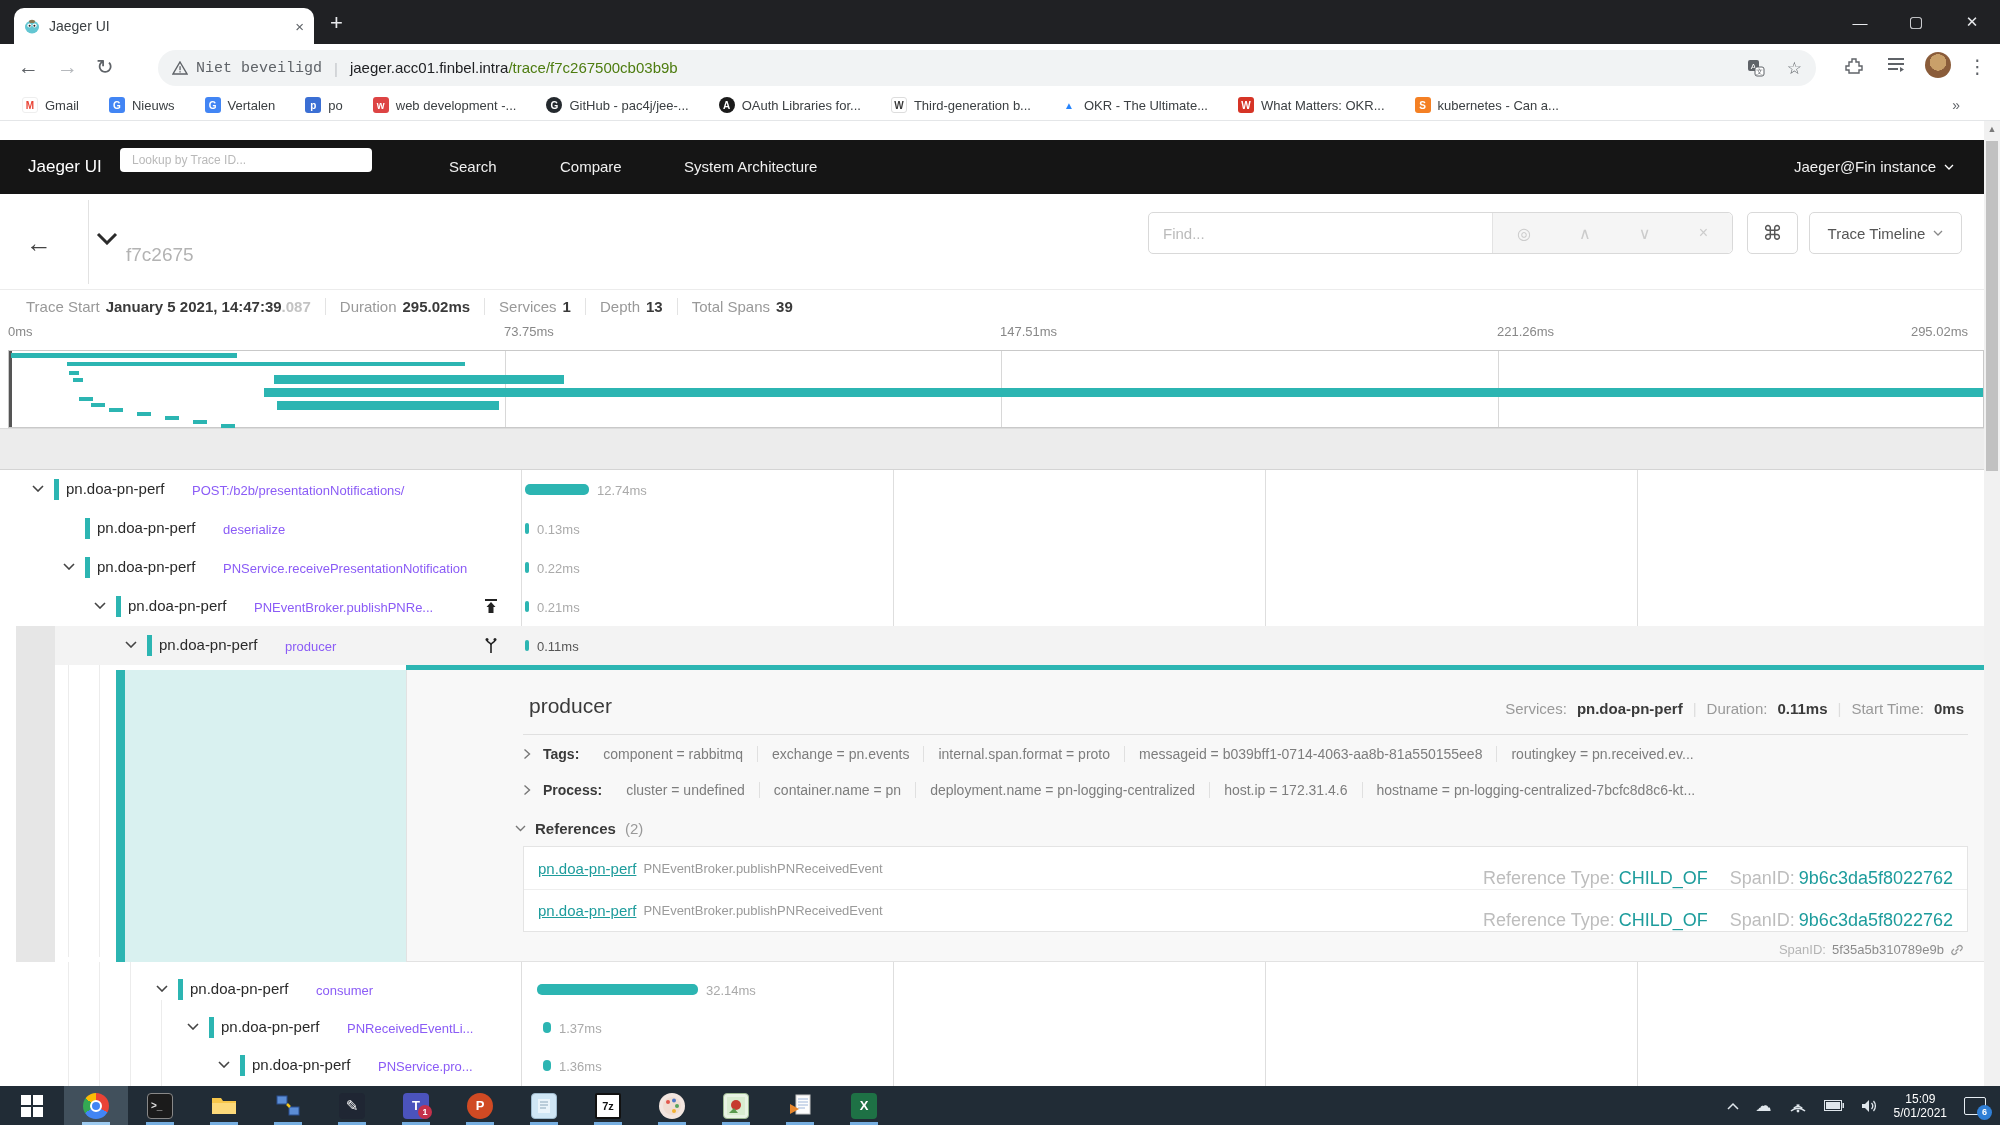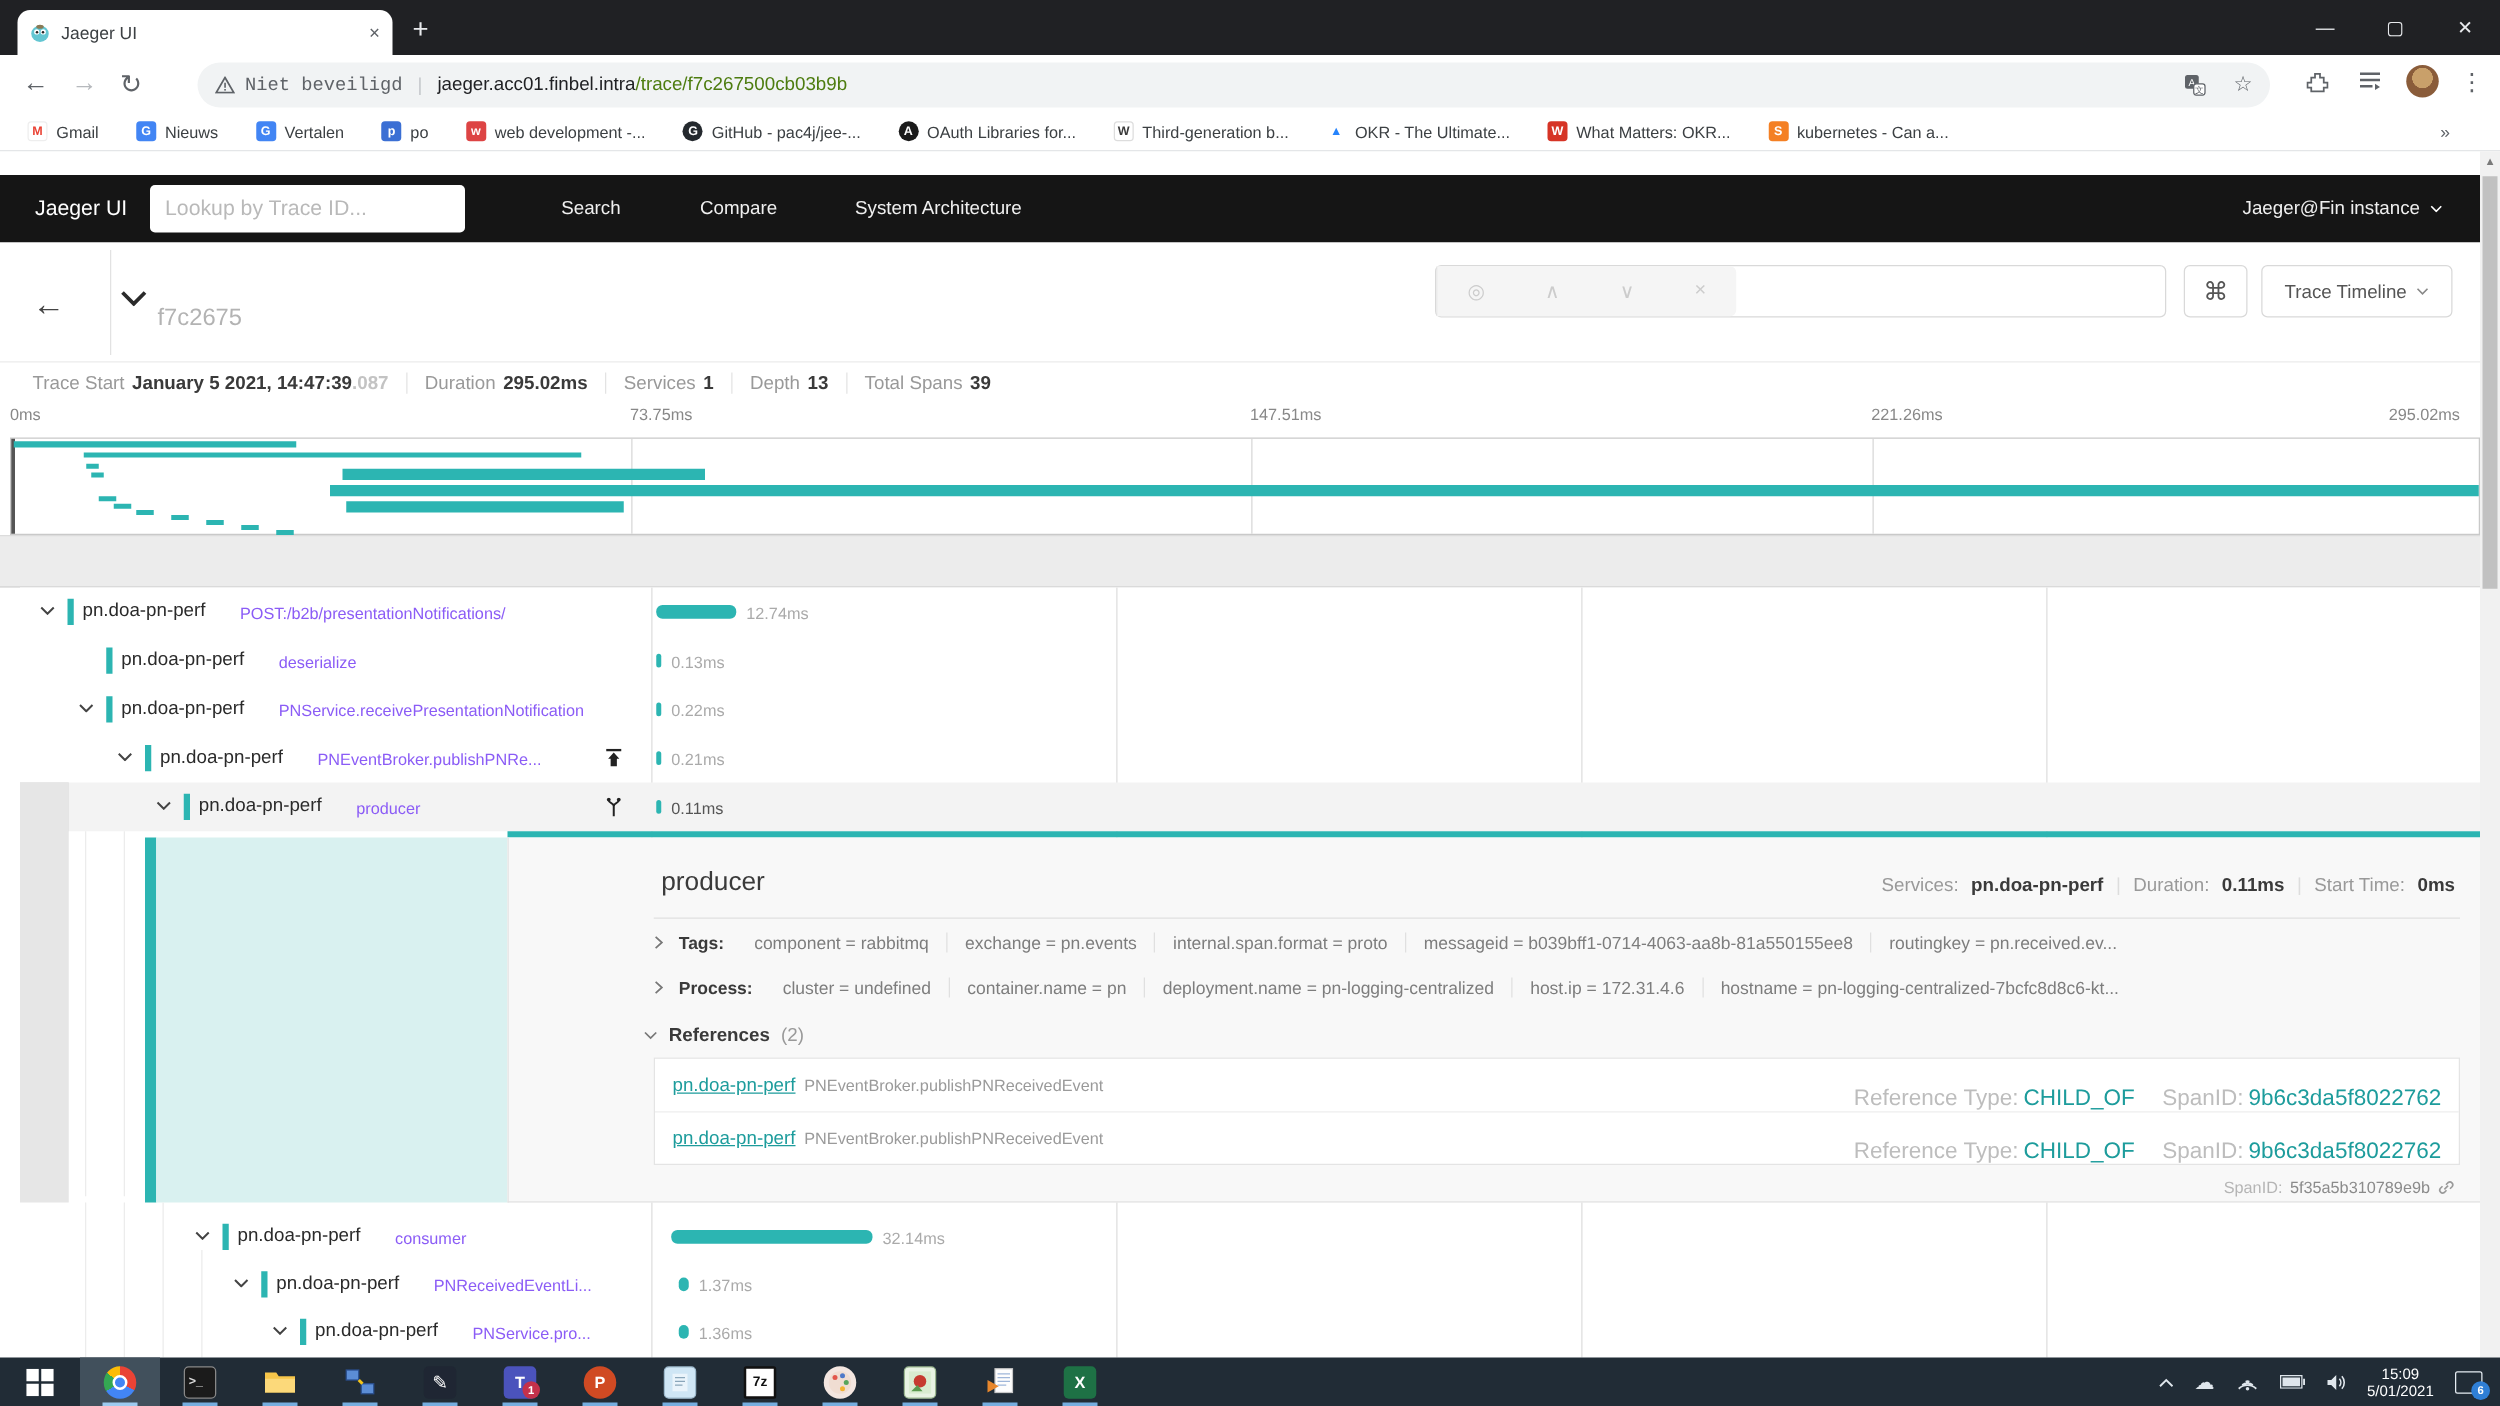--- a/index.html
+++ b/index.html
@@ -35,22 +35,22 @@
   #bm-more{margin-left:auto;margin-right:40px;color:#5f6368;font-size:14px;}
 
   
   #scrollbar{right:0;top:121px;width:16px;height:965px;background:#f1f1f1;}
   #scroll-up{left:0;top:0;width:16px;height:16px;color:#7a7a7a;font-size:9px;text-align:center;line-height:16px;}
   #scroll-thumb{left:2px;top:20px;width:12px;height:330px;background:#c1c1c1;}
 
   
   #jnav{left:0;top:140px;width:1984px;height:54px;background:#151515;display:flex;align-items:center;}
   #jnav .brand{color:#fff;font-size:17px;margin-left:28px;}
-  #lookup{left:120px;top:148px;width:252px;height:38px;border-radius:4px;border:none;background:#fff;
-     padding:0 12px;font-size:17px;color:#333;}
+  #lookup{left:120px;top:148px;width:252px;height:24px;border-radius:4px;border:none;background:#fff;
+     padding:0 12px;font-size:12px;color:#333;}
   #lookup::placeholder{color:#b9b9b9;}
   .jnav-item{color:#f0f0f0;font-size:15px;}
 
   
   #thead{left:0;top:194px;width:1984px;height:96px;background:#fff;border-bottom:1px solid #ececec;}
   #back-arrow{left:26px;top:228px;font-size:26px;color:#444;}
   #thead-vsep{left:88px;top:200px;width:1px;height:84px;background:#e2e2e2;}
   .bigchev{left:96px;top:232px;}
   #trace-title{left:126px;top:210px;font-size:23px;color:#3a3a3a;}
   #trace-id{left:126px;top:244px;font-size:19px;color:#b3b3b3;}
@@ -271,20 +271,21 @@
   <div class="abs" id="thead"></div>
   <span class="abs" id="back-arrow">←</span>
   <div class="abs" id="thead-vsep"></div>
   <span class="abs bigchev">
     <svg width="22" height="13" viewBox="0 0 22 13">
         <path d="M2 2l9 9 9-9" stroke="#2b2b2b" stroke-width="3" fill="none"></path>
       </svg>
   </span>
   <div class="abs" id="trace-id">f7c2675</div>
   <div class="abs" id="findwrap">
+    <input id="find-input" placeholder="Find..." style="">
     <span id="find-icons">
       <span>◎</span>
       <span>∧</span>
       <span>∨</span>
       <span>×</span>
     </span>
   </div>
   <div class="abs" id="cmd-btn">⌘</div>
   <div class="abs" id="tt-btn">
     <span>Trace Timeline</span>

